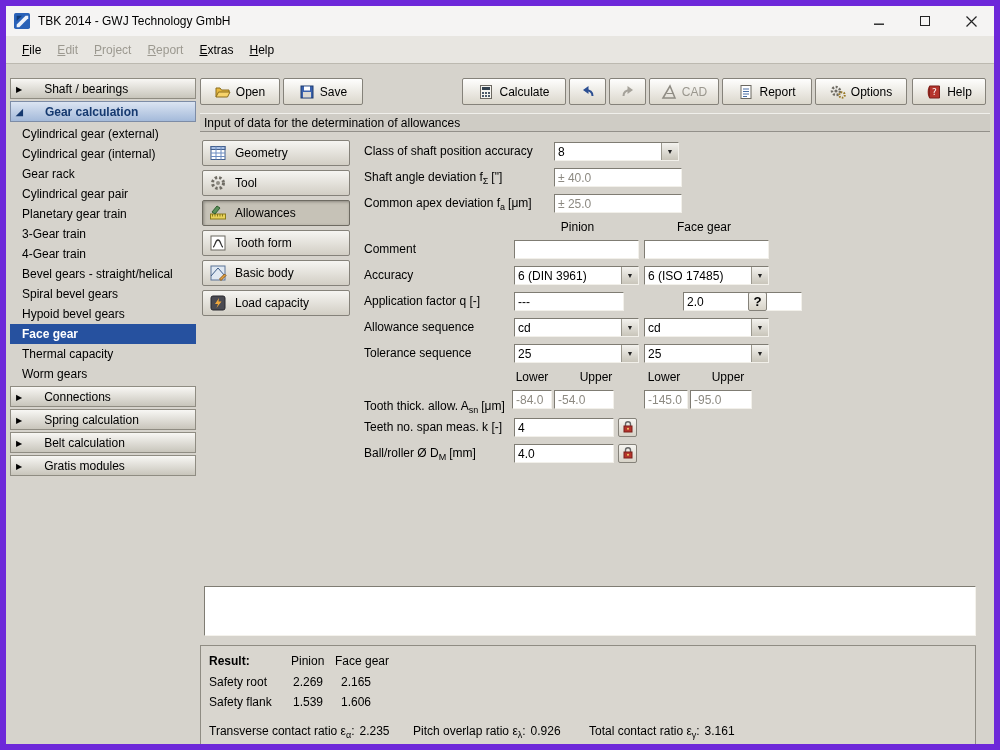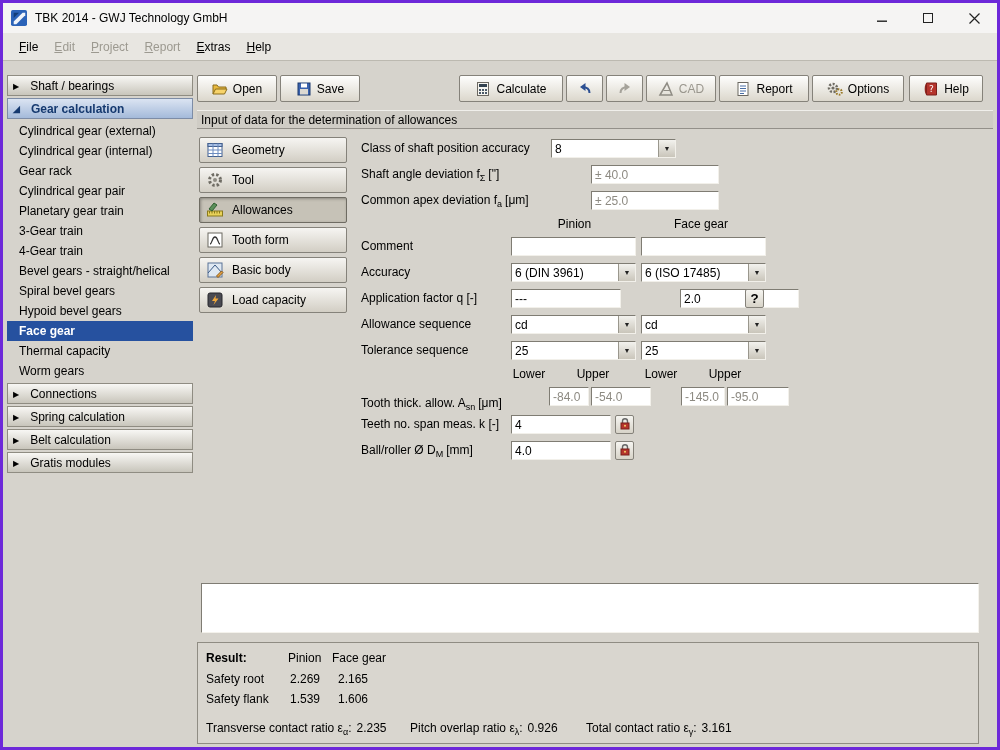--- a/index.html
+++ b/index.html
@@ -1,17 +1,17 @@
 <!DOCTYPE html>
 <html style="--selection: #26519f; --section-active-start: #dbe4f2; --section-active-end: #a4bada; --server-status: #e08a1e;"><head>
 <meta charset="utf-8">
 <style>
   html,body{margin:0;padding:0;background:#9a9a9a;}
   body{width:1000px;height:750px;font-family:"Liberation Sans",sans-serif;font-size:12px;color:#000;}
-  .window{width:1000px;height:750px;box-sizing:border-box;border:3px solid #6d28d9;background:#d6d3cc;position:relative;overflow:hidden;}
+  .window{width:1000px;height:750px;box-sizing:border-box;border:6px solid #6d28d9;background:#d6d3cc;position:relative;overflow:hidden;}
 
   
   .titlebar{height:30px;background:#f5f4f3;display:flex;align-items:center;padding-left:8px;gap:8px;}
   .title-text{font-size:12px;}
   .win-controls{margin-left:auto;display:flex;height:100%;}
   .win-btn{width:46px;display:flex;align-items:center;justify-content:center;cursor:default;}
 
   
   .menubar{height:27px;background:#e8e6e1;border-bottom:1px solid #bcb9b0;display:flex;align-items:center;padding:0 8px;}
   .menu-item{display:inline-block;padding:4px 8px;}
@@ -22,21 +22,21 @@
   .info-btn{width:20px;height:20px;box-sizing:border-box;background:linear-gradient(#8296ab,#5b6f88);color:#fff;font-weight:bold;font-style:italic;display:flex;align-items:center;justify-content:center;border:1px solid #4a5a6e;}
   .info-ext{width:10px;height:20px;box-sizing:border-box;background:#d0cdc6;border:1px solid #a7a49b;}
   .server-dot{width:14px;height:14px;border-radius:50%;border:1px solid #9a6a1a;background:radial-gradient(circle at 35% 30%, #f8cf8d, var(--server-status,#e08a1e) 60%, #b86a08);}
 
   
   .main{display:flex;gap:4px;box-sizing:border-box;height:calc(750px - 57px);padding:14px 4px 0 4px;}
   .sidebar{width:186px;flex:none;}
   .content{flex:1;min-width:0;display:flex;flex-direction:column;}
 
   
-  .side-section{height:21px;box-sizing:border-box;margin-bottom:2px;border:1px solid #8f8c82;background:linear-gradient(#f8f7f4,#c8c5bb);display:flex;align-items:center;gap:11px;padding:0 5px;cursor:default;}
+  .side-section{height:21px;box-sizing:border-box;margin-bottom:2px;border:1px solid #8f8c82;background:linear-gradient(#f8f7f4,#c8c5bb);display:flex;align-items:center;gap:22px;padding:0 5px;cursor:default;}
   .side-section .arrow::before{content:"▶";font-size:8px;position:relative;top:-1px;}
   .side-section.expanded{background:linear-gradient(var(--section-active-start,#dbe4f2),var(--section-active-end,#a4bada));border-color:#7d8ca6;color:#15396f;font-weight:bold;}
   .side-section.expanded .arrow::before{content:"◢";font-size:9px;}
   .side-items{margin:0 0 2px 0;}
   .side-item{height:20px;display:flex;align-items:center;padding-left:12px;cursor:default;white-space:nowrap;}
   .side-item.selected{background:var(--selection,#26519f);color:#fff;font-weight:bold;}
 
   
   .toolbar{height:27px;display:flex;align-items:center;}
   .tbtn{box-sizing:border-box;height:27px;border:1px solid #85827a;border-radius:2px;background:linear-gradient(#fefefd,#dbd7cc);display:inline-flex;align-items:center;justify-content:center;gap:5px;font-family:"Liberation Sans",sans-serif;font-size:12px;padding:8px;cursor:default;}
@@ -48,21 +48,21 @@
 
   
   .workarea{position:relative;height:447px;}
   .navbtn{position:absolute;left:2px;width:148px;height:26px;box-sizing:border-box;border:1px solid #85827a;border-radius:2px;background:linear-gradient(#f6f5f2,#d2cec4);display:flex;align-items:center;gap:8px;padding-left:6px;font-size:12px;cursor:default;}
   .navbtn.active{background:#c6c2b7;border-color:#6e6b62;box-shadow:inset 1px 1px 3px rgba(0,0,0,.3);}
   .nicon{display:inline-flex;width:18px;height:18px;}
   .f-label{position:absolute;left:164px;white-space:nowrap;}
   .f-label .unit{margin-left:3px;}
   sub{font-size:9px;}
   .tinput{position:absolute;height:19px;box-sizing:border-box;border-style:solid;border-width:1px;border-color:#7f7c73 #f2f0ea #f2f0ea #7f7c73;background:#fff;font-family:"Liberation Sans",sans-serif;font-size:12px;padding:0 3px;}
-  .tinput:disabled{color:#a21caf;-webkit-text-fill-color:#8d8a82;background:#fff;margin-left:40px;}
+  .tinput:disabled{color:#a21caf;-webkit-text-fill-color:#8d8a82;background:#fff;}
   .combo{position:absolute;height:19px;box-sizing:border-box;border-style:solid;border-width:1px;border-color:#7f7c73 #f2f0ea #f2f0ea #7f7c73;background:#fff;display:flex;align-items:center;cursor:default;}
   .combo-value{flex:1;padding-left:3px;white-space:nowrap;overflow:hidden;}
   .combo-btn{width:16px;align-self:stretch;background:linear-gradient(#f3f2ee,#c9c5ba);border-left:1px solid #9a978d;display:flex;align-items:center;justify-content:center;}
   .combo-btn::before{content:"▼";font-size:7px;color:#222;}
   .colhdr{position:absolute;text-align:center;}
   .sqbtn{position:absolute;width:19px;height:19px;box-sizing:border-box;border:1px solid #85827a;border-radius:2px;background:linear-gradient(#f6f5f1,#d7d3c8);display:flex;align-items:center;justify-content:center;font-weight:bold;cursor:default;padding:0;font-family:"Liberation Sans",sans-serif;}
 
   
   .message-box{margin:7px 14px 0 4px;height:48px;background:#fff;border-style:solid;border-width:1px;border-color:#7f7c73 #f4f2ec #f4f2ec #7f7c73;}
   .result-panel{margin:9px 14px 0 0;height:102px;box-sizing:border-box;border:1px solid #8f8c83;background:#d9d6cf;position:relative;}

